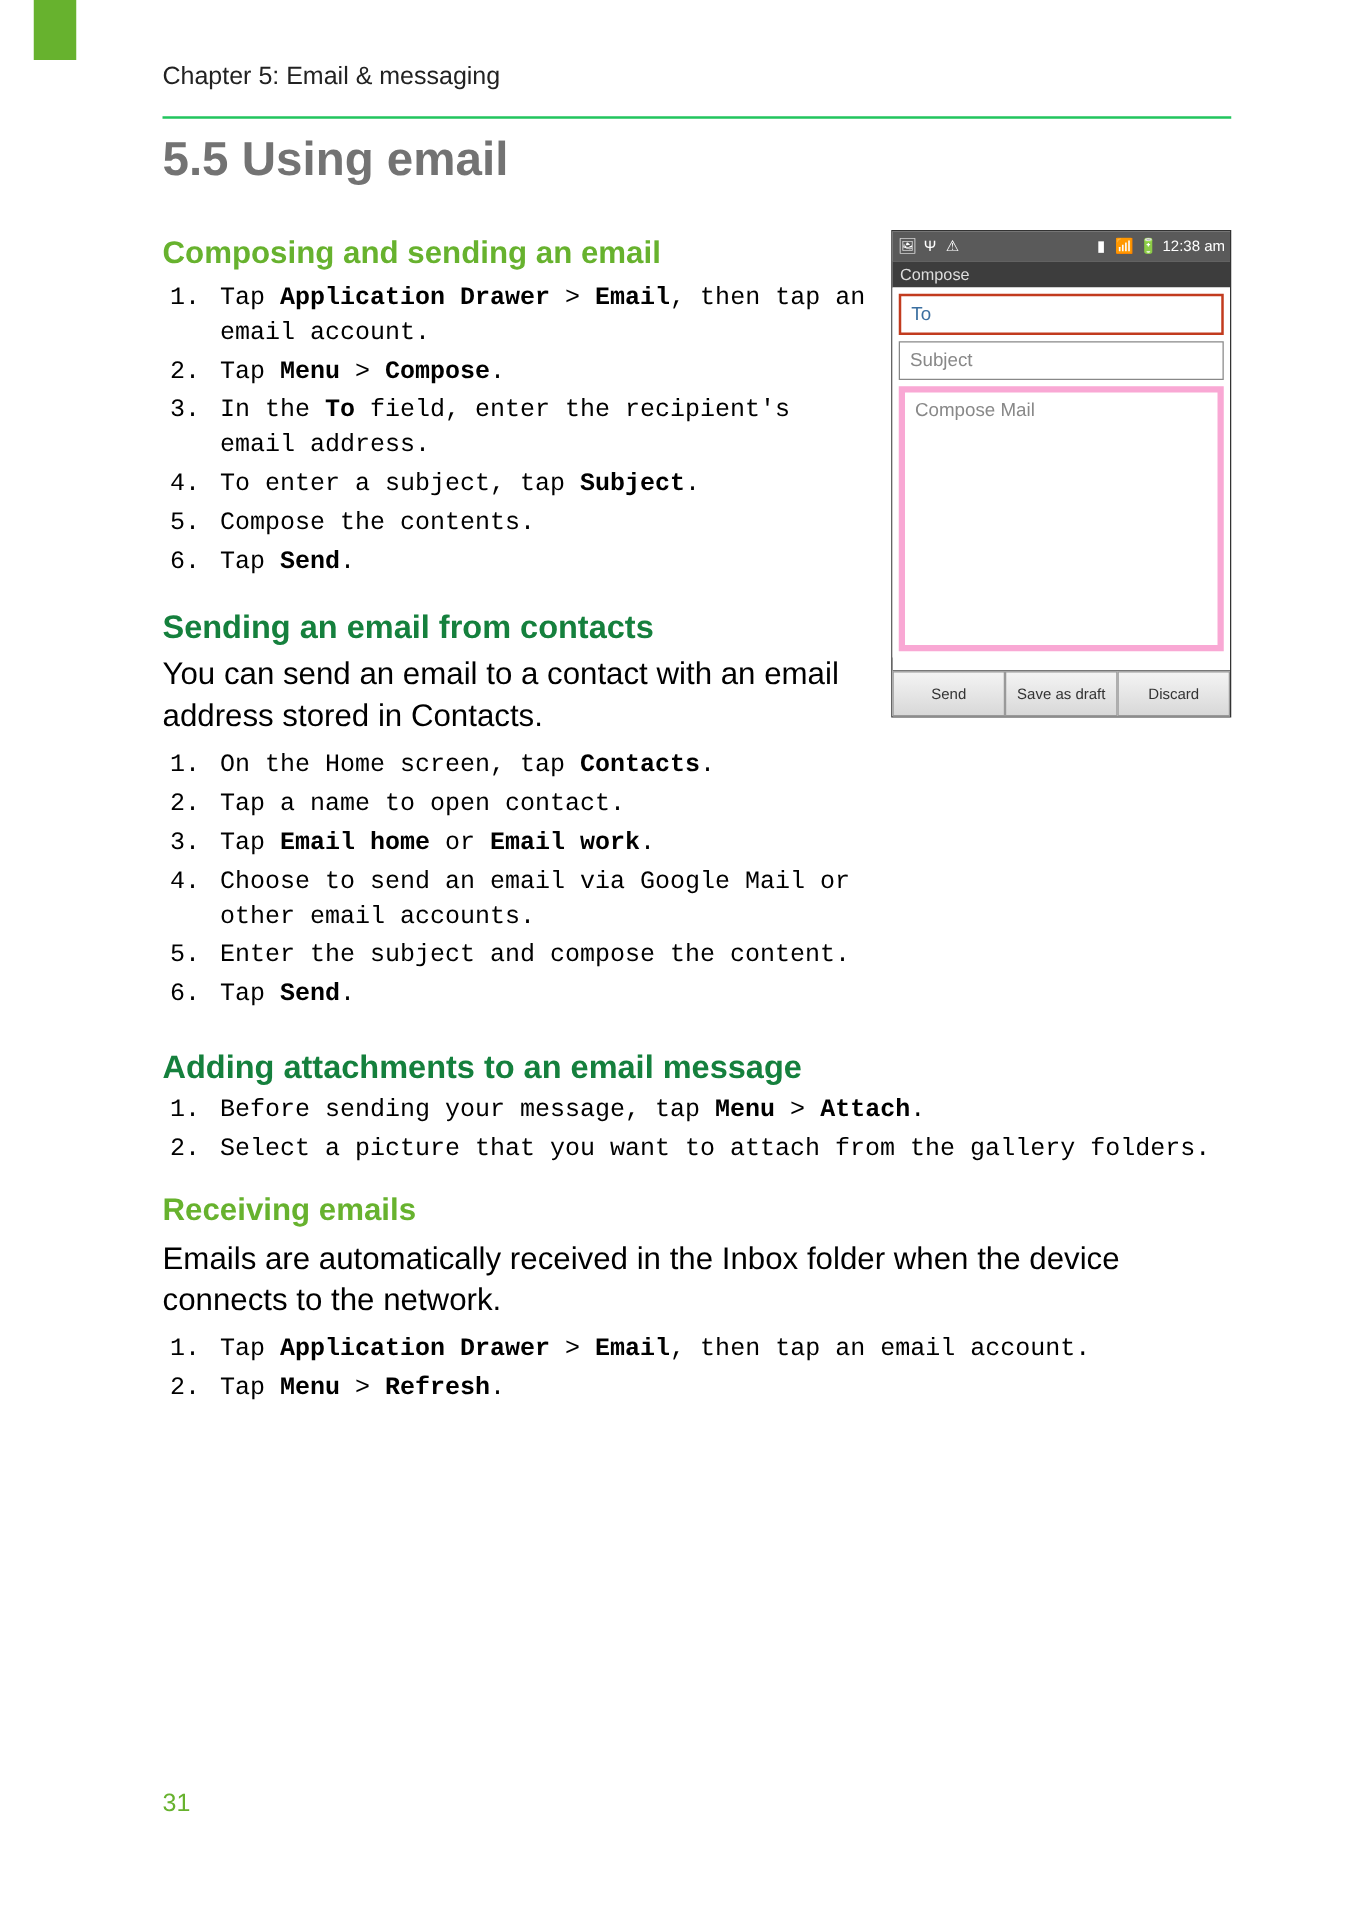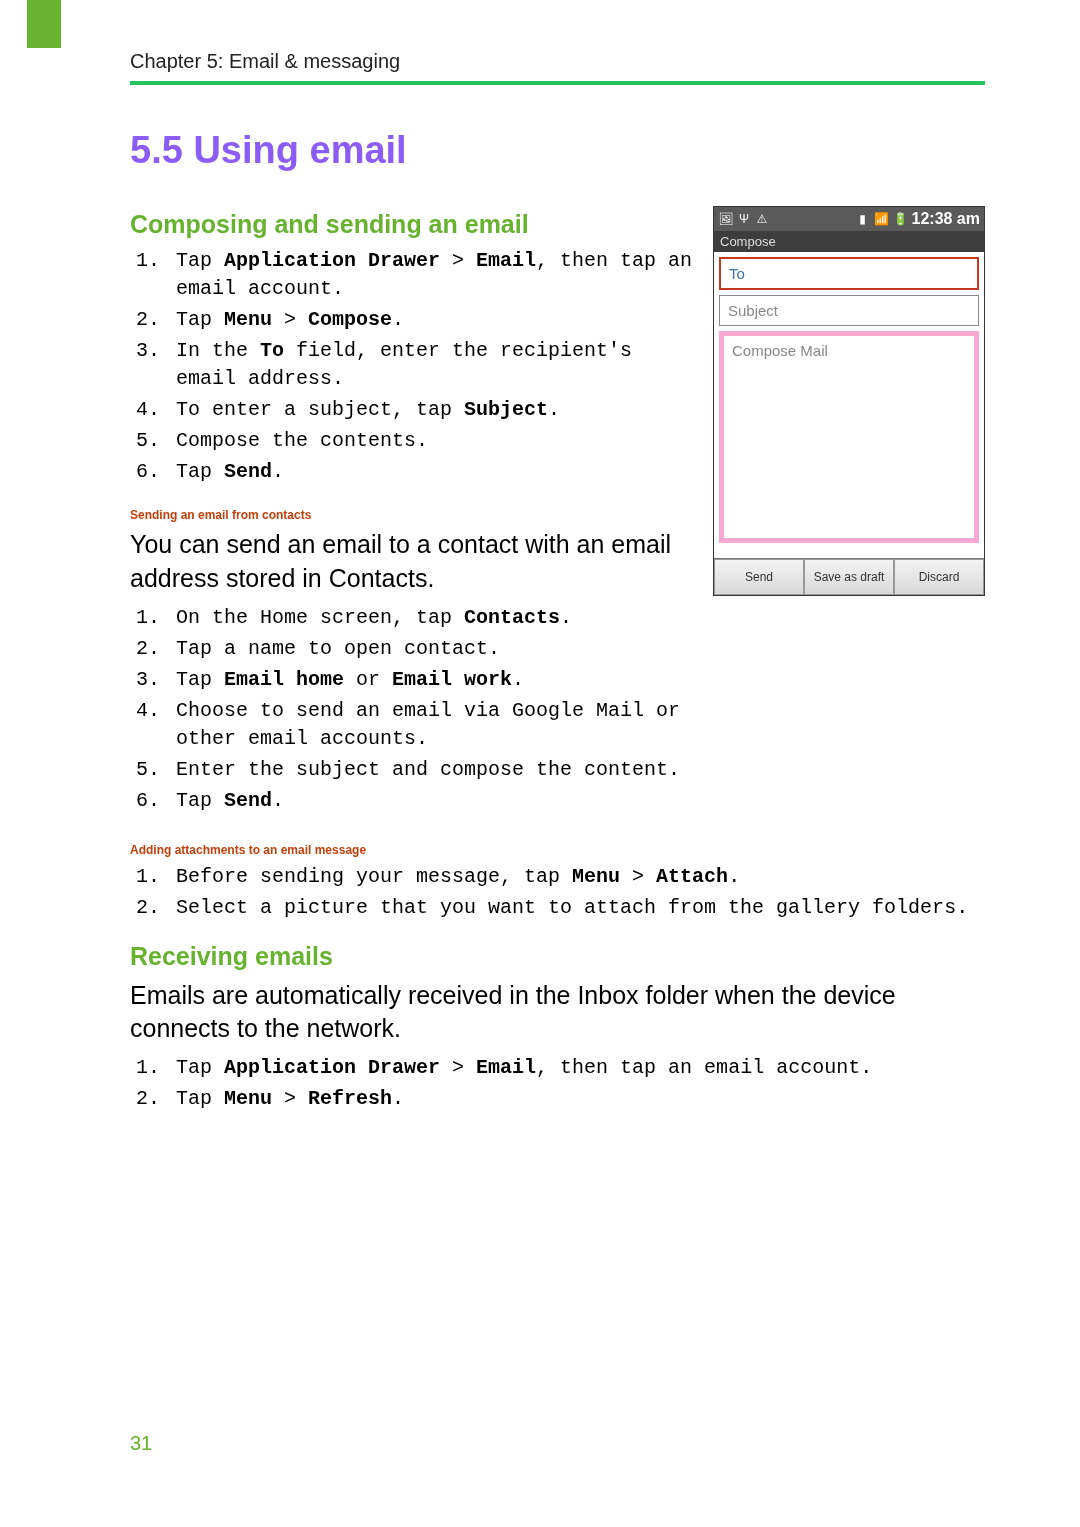--- a/index.html
+++ b/index.html
@@ -21,39 +21,39 @@
     position: absolute;
     left: 27px;
     top: 0;
     width: 34px;
     height: 48px;
     background: #67b22e;
   }
   .chapter-line {
     font-size: 20px;
     color: #222;
-    padding-bottom: 8px;
-    border-bottom: 4px solid #22c55e;
-    margin-bottom: 44px;
+    padding-bottom: 20px;
+    border-bottom: 2px solid #22c55e;
+    margin-bottom: 12px;
   }
   h1.section-title {
-    color: #8b5cf6;
+    color: #737373;
     font-size: 38px;
     font-weight: bold;
     margin: 0 0 18px 0;
   }
   h2.subhead {
     color: #67b22e;
     font-size: 25px;
     font-weight: bold;
     margin: 20px 0 8px 0;
   }
   h3.minihead {
-    color: #c2410c;
-    font-size: 12px;
+    color: #15803d;
+    font-size: 26px;
     font-weight: bold;
     margin: 22px 0 6px 0;
   }
   p.body {
     font-size: 25px;
     line-height: 1.35;
     margin: 4px 0 8px 0;
   }
   ol.steps {
     font-size: 20px;
@@ -96,21 +96,21 @@
     align-items: center;
     font-size: 13px;
     padding: 0 4px;
   }
   .phone-status .left-icons { display: flex; gap: 2px; }
   .phone-status .right-icons { margin-left: auto; display: flex; gap: 3px; align-items: center; }
   .phone-status .ic {
     width: 16px; height: 16px; display: inline-flex; align-items: center; justify-content: center;
     font-size: 12px;
   }
-  .phone-status .time { font-weight: bold; font-size: 16px; }
+  .phone-status .time { font-weight: normal; font-size: 12px; }
   .phone-titlebar {
     background: #3d3d3d;
     color: #ddd;
     font-size: 13px;
     padding: 3px 6px;
   }
   .phone-body { padding: 5px; background: #fff; }
   .phone-field {
     border: 1px solid #888;
     color: #888;

